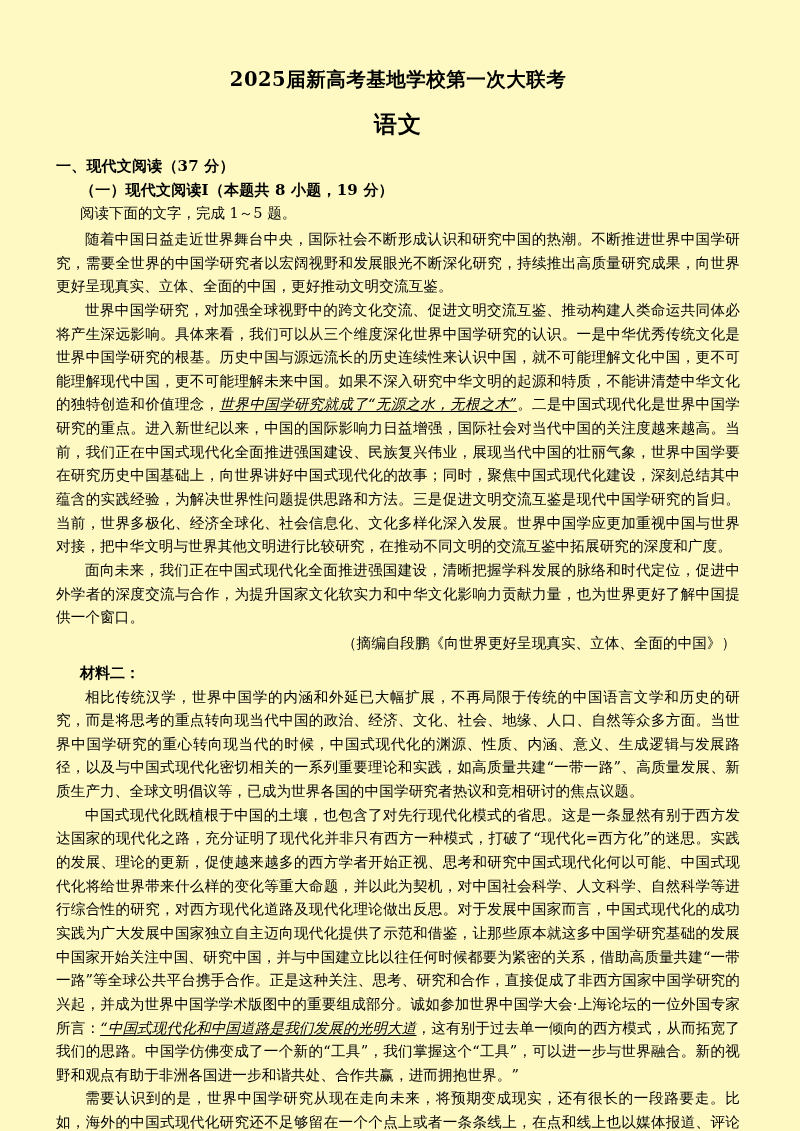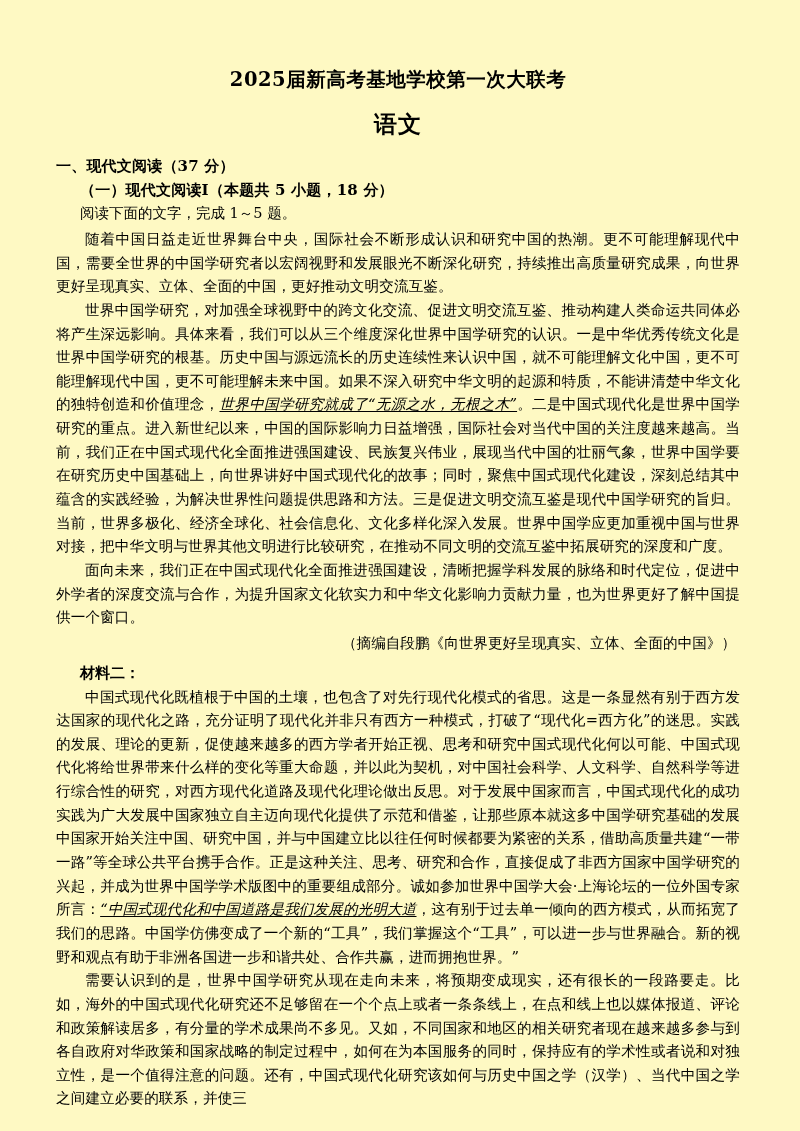--- a/index.html
+++ b/index.html
@@ -87,35 +87,36 @@
 </style>
 </head>
 <body>
 
 <div class="page">
 
   <div class="doc-title">2025届新高考基地学校第一次大联考</div>
   <div class="doc-subject">语文</div>
 
   <div class="section-heading">一、现代文阅读（37 分）</div>
-  <div class="sub-heading">（一）现代文阅读Ⅰ（本题共 5 小题，18 分）</div>
+  <div class="sub-heading">（一）现代文阅读Ⅰ（本题共 8 小题，19 分）</div>
   <div class="instruction">阅读下面的文字，完成 1～5 题。</div>
 
 
   <div class="material-block">
-    <p class="body-text">随着中国日益走近世界舞台中央，国际社会不断形成认识和研究中国的热潮。更不可能理解现代中国，需要全世界的中国学研究者以宏阔视野和发展眼光不断深化研究，持续推出高质量研究成果，向世界更好呈现真实、立体、全面的中国，更好推动文明交流互鉴。</p>
+    <p class="body-text">随着中国日益走近世界舞台中央，国际社会不断形成认识和研究中国的热潮。不断推进世界中国学研究，需要全世界的中国学研究者以宏阔视野和发展眼光不断深化研究，持续推出高质量研究成果，向世界更好呈现真实、立体、全面的中国，更好推动文明交流互鉴。</p>
     <p class="body-text">
       <span>世界中国学研究，对加强全球视野中的跨文化交流、促进文明交流互鉴、推动构建人类命运共同体必将产生深远影响。具体来看，我们可以从三个维度深化世界中国学研究的认识。一是中华优秀传统文化是世界中国学研究的根基。历史中国与源远流长的历史连续性来认识中国，就不可能理解文化中国，更不可能理解现代中国，更不可能理解未来中国。如果不深入研究中华文明的起源和特质，不能讲清楚中华文化的独特创造和价值理念，</span><span class="u">世界中国学研究就成了“无源之水，无根之木”</span><span>。二是中国式现代化是世界中国学研究的重点。进入新世纪以来，中国的国际影响力日益增强，国际社会对当代中国的关注度越来越高。当前，我们正在中国式现代化全面推进强国建设、民族复兴伟业，展现当代中国的壮丽气象，世界中国学要在研究历史中国基础上，向世界讲好中国式现代化的故事；同时，聚焦中国式现代化建设，深刻总结其中蕴含的实践经验，为解决世界性问题提供思路和方法。三是促进文明交流互鉴是现代中国学研究的旨归。当前，世界多极化、经济全球化、社会信息化、文化多样化深入发展。世界中国学应更加重视中国与世界对接，把中华文明与世界其他文明进行比较研究，在推动不同文明的交流互鉴中拓展研究的深度和广度。</span>
     </p>
     <p class="body-text">面向未来，我们正在中国式现代化全面推进强国建设，清晰把握学科发展的脉络和时代定位，促进中外学者的深度交流与合作，为提升国家文化软实力和中华文化影响力贡献力量，也为世界更好了解中国提供一个窗口。</p>
     <div class="attrib">（摘编自段鹏《向世界更好呈现真实、立体、全面的中国》）</div>
   </div>
 
   <div class="material-label">材料二：</div>
 
   <div class="material-block">
+    <p class="body-text">相比传统汉学，世界中国学的内涵和外延已大幅扩展，不再局限于传统的中国语言文学和历史的研究，而是将思考的重点转向现当代中国的政治、经济、文化、社会、地缘、人口、自然等众多方面。当世界中国学研究的重心转向现当代的时候，中国式现代化的渊源、性质、内涵、意义、生成逻辑与发展路径，以及与中国式现代化密切相关的一系列重要理论和实践，如高质量共建“一带一路”、高质量发展、新质生产力、全球文明倡议等，已成为世界各国的中国学研究者热议和竞相研讨的焦点议题。</p>
     <p class="body-text">
       <span>中国式现代化既植根于中国的土壤，也包含了对先行现代化模式的省思。这是一条显然有别于西方发达国家的现代化之路，充分证明了现代化并非只有西方一种模式，打破了“现代化=西方化”的迷思。实践的发展、理论的更新，促使越来越多的西方学者开始正视、思考和研究中国式现代化何以可能、中国式现代化将给世界带来什么样的变化等重大命题，并以此为契机，对中国社会科学、人文科学、自然科学等进行综合性的研究，对西方现代化道路及现代化理论做出反思。对于发展中国家而言，中国式现代化的成功实践为广大发展中国家独立自主迈向现代化提供了示范和借鉴，让那些原本就这多中国学研究基础的发展中国家开始关注中国、研究中国，并与中国建立比以往任何时候都要为紧密的关系，借助高质量共建“一带一路”等全球公共平台携手合作。正是这种关注、思考、研究和合作，直接促成了非西方国家中国学研究的兴起，并成为世界中国学学术版图中的重要组成部分。诚如参加世界中国学大会·上海论坛的一位外国专家所言：</span><span class="u">“中国式现代化和中国道路是我们发展的光明大道</span><span>，这有别于过去单一倾向的西方模式，从而拓宽了我们的思路。中国学仿佛变成了一个新的“工具”，我们掌握这个“工具”，可以进一步与世界融合。新的视野和观点有助于非洲各国进一步和谐共处、合作共赢，进而拥抱世界。”</span>
     </p>
     <p class="body-text">需要认识到的是，世界中国学研究从现在走向未来，将预期变成现实，还有很长的一段路要走。比如，海外的中国式现代化研究还不足够留在一个个点上或者一条条线上，在点和线上也以媒体报道、评论和政策解读居多，有分量的学术成果尚不多见。又如，不同国家和地区的相关研究者现在越来越多参与到各自政府对华政策和国家战略的制定过程中，如何在为本国服务的同时，保持应有的学术性或者说和对独立性，是一个值得注意的问题。还有，中国式现代化研究该如何与历史中国之学（汉学）、当代中国之学之间建立必要的联系，并使三</p>
   </div>
 
 </div>
 
 </body></html>

